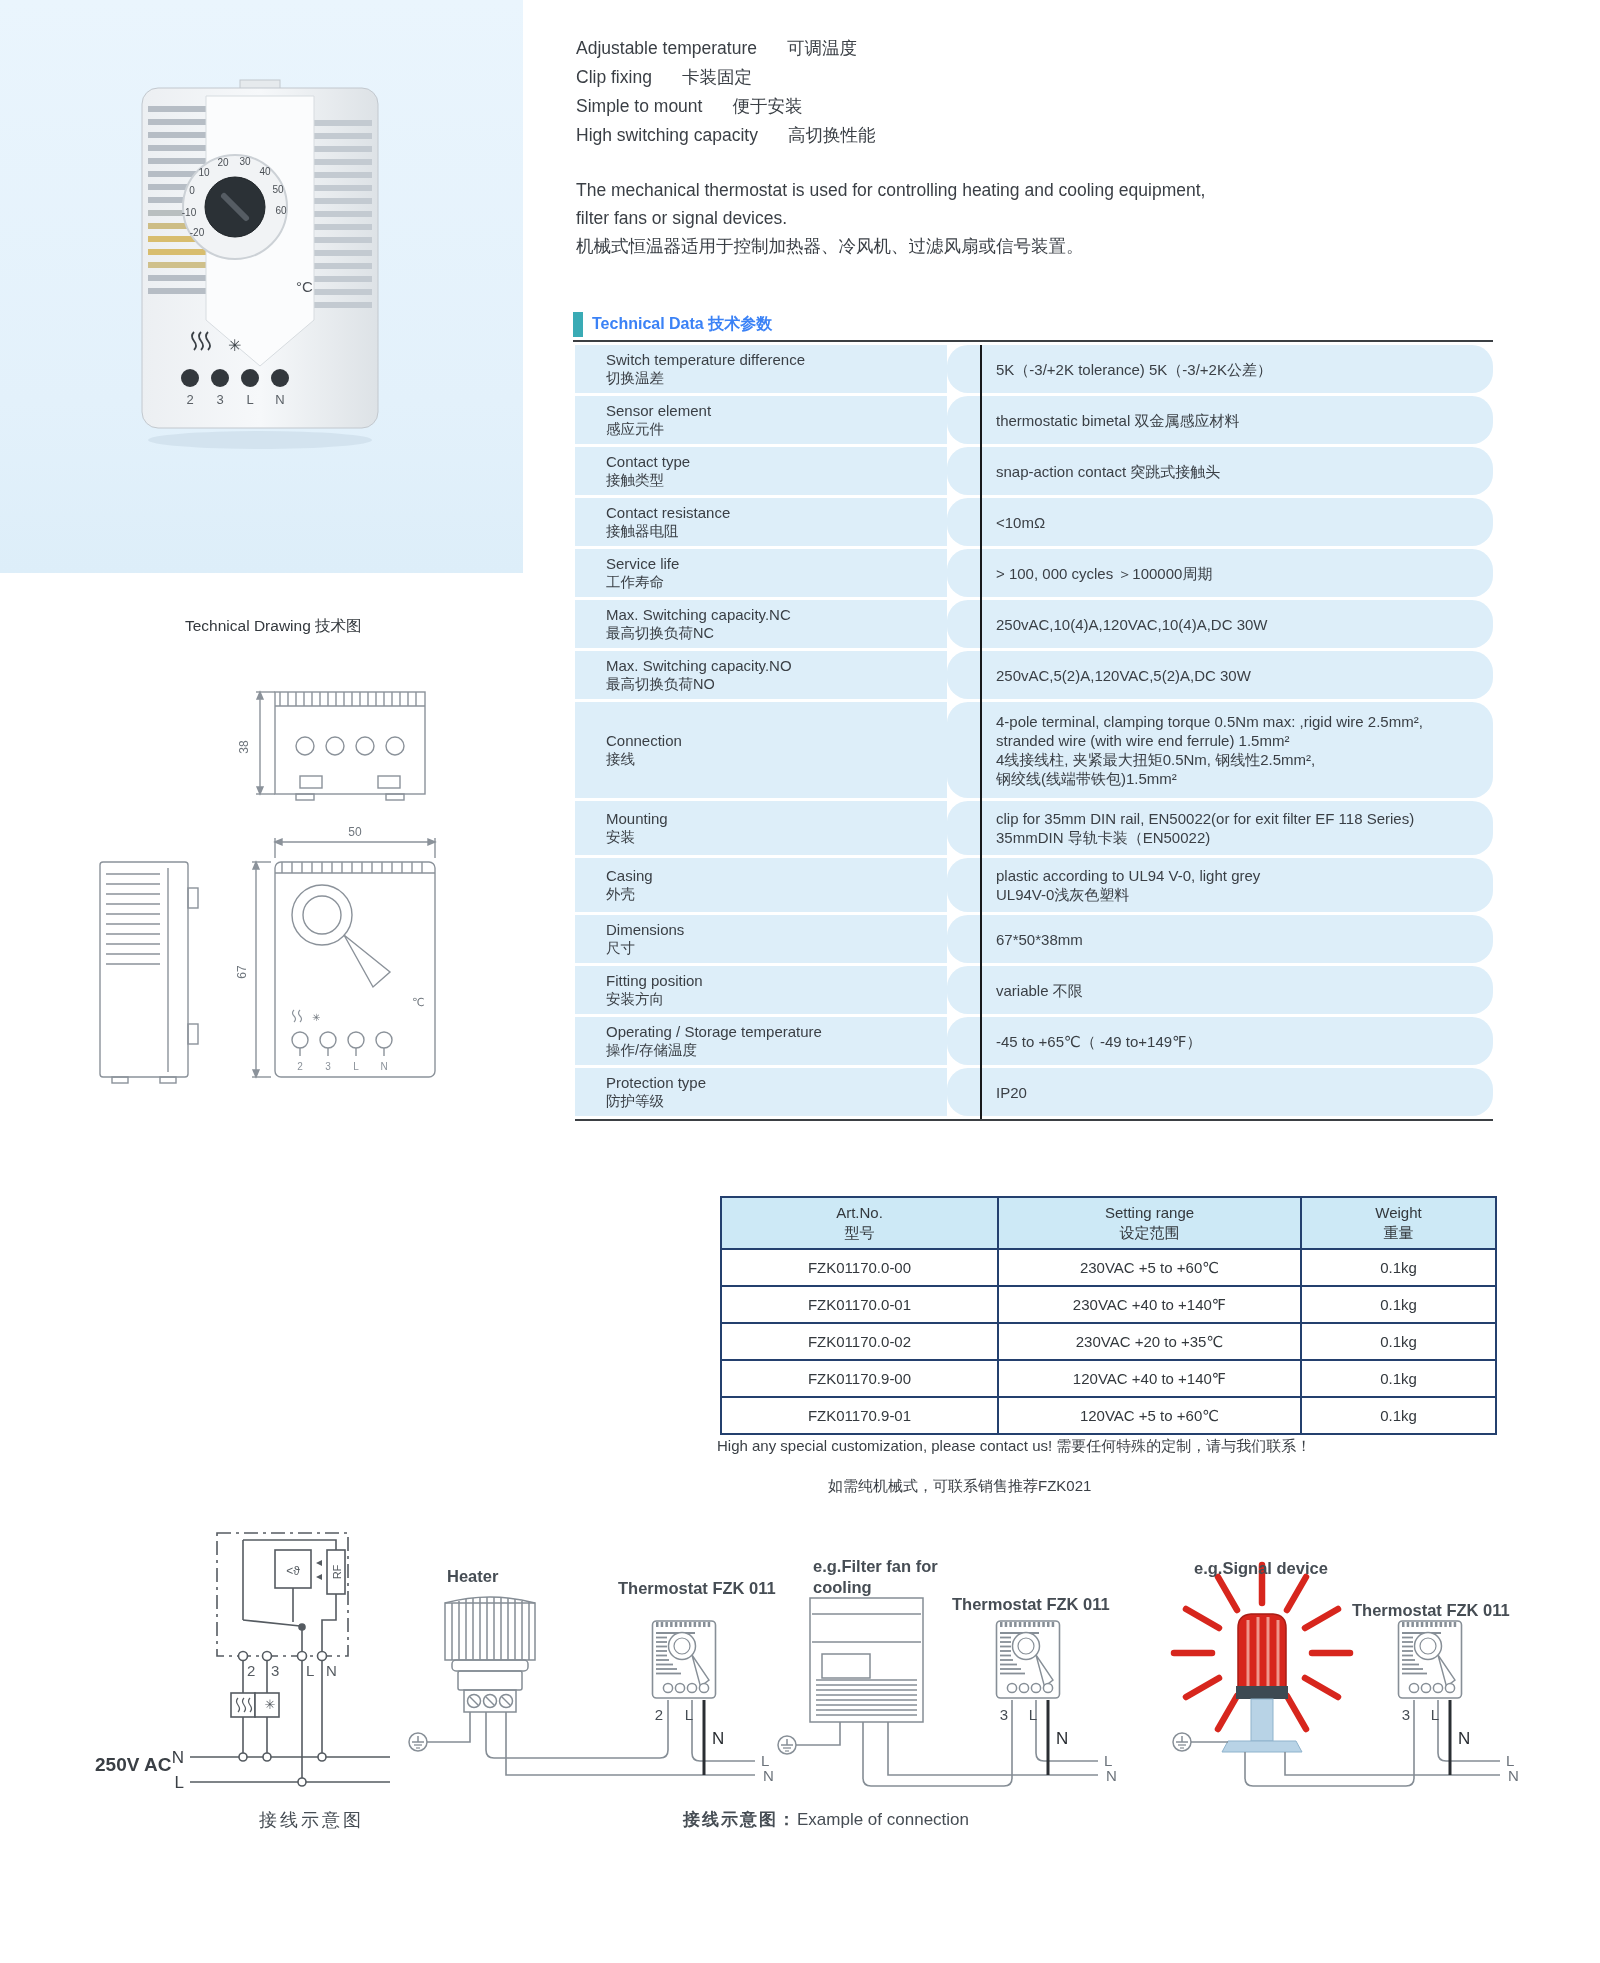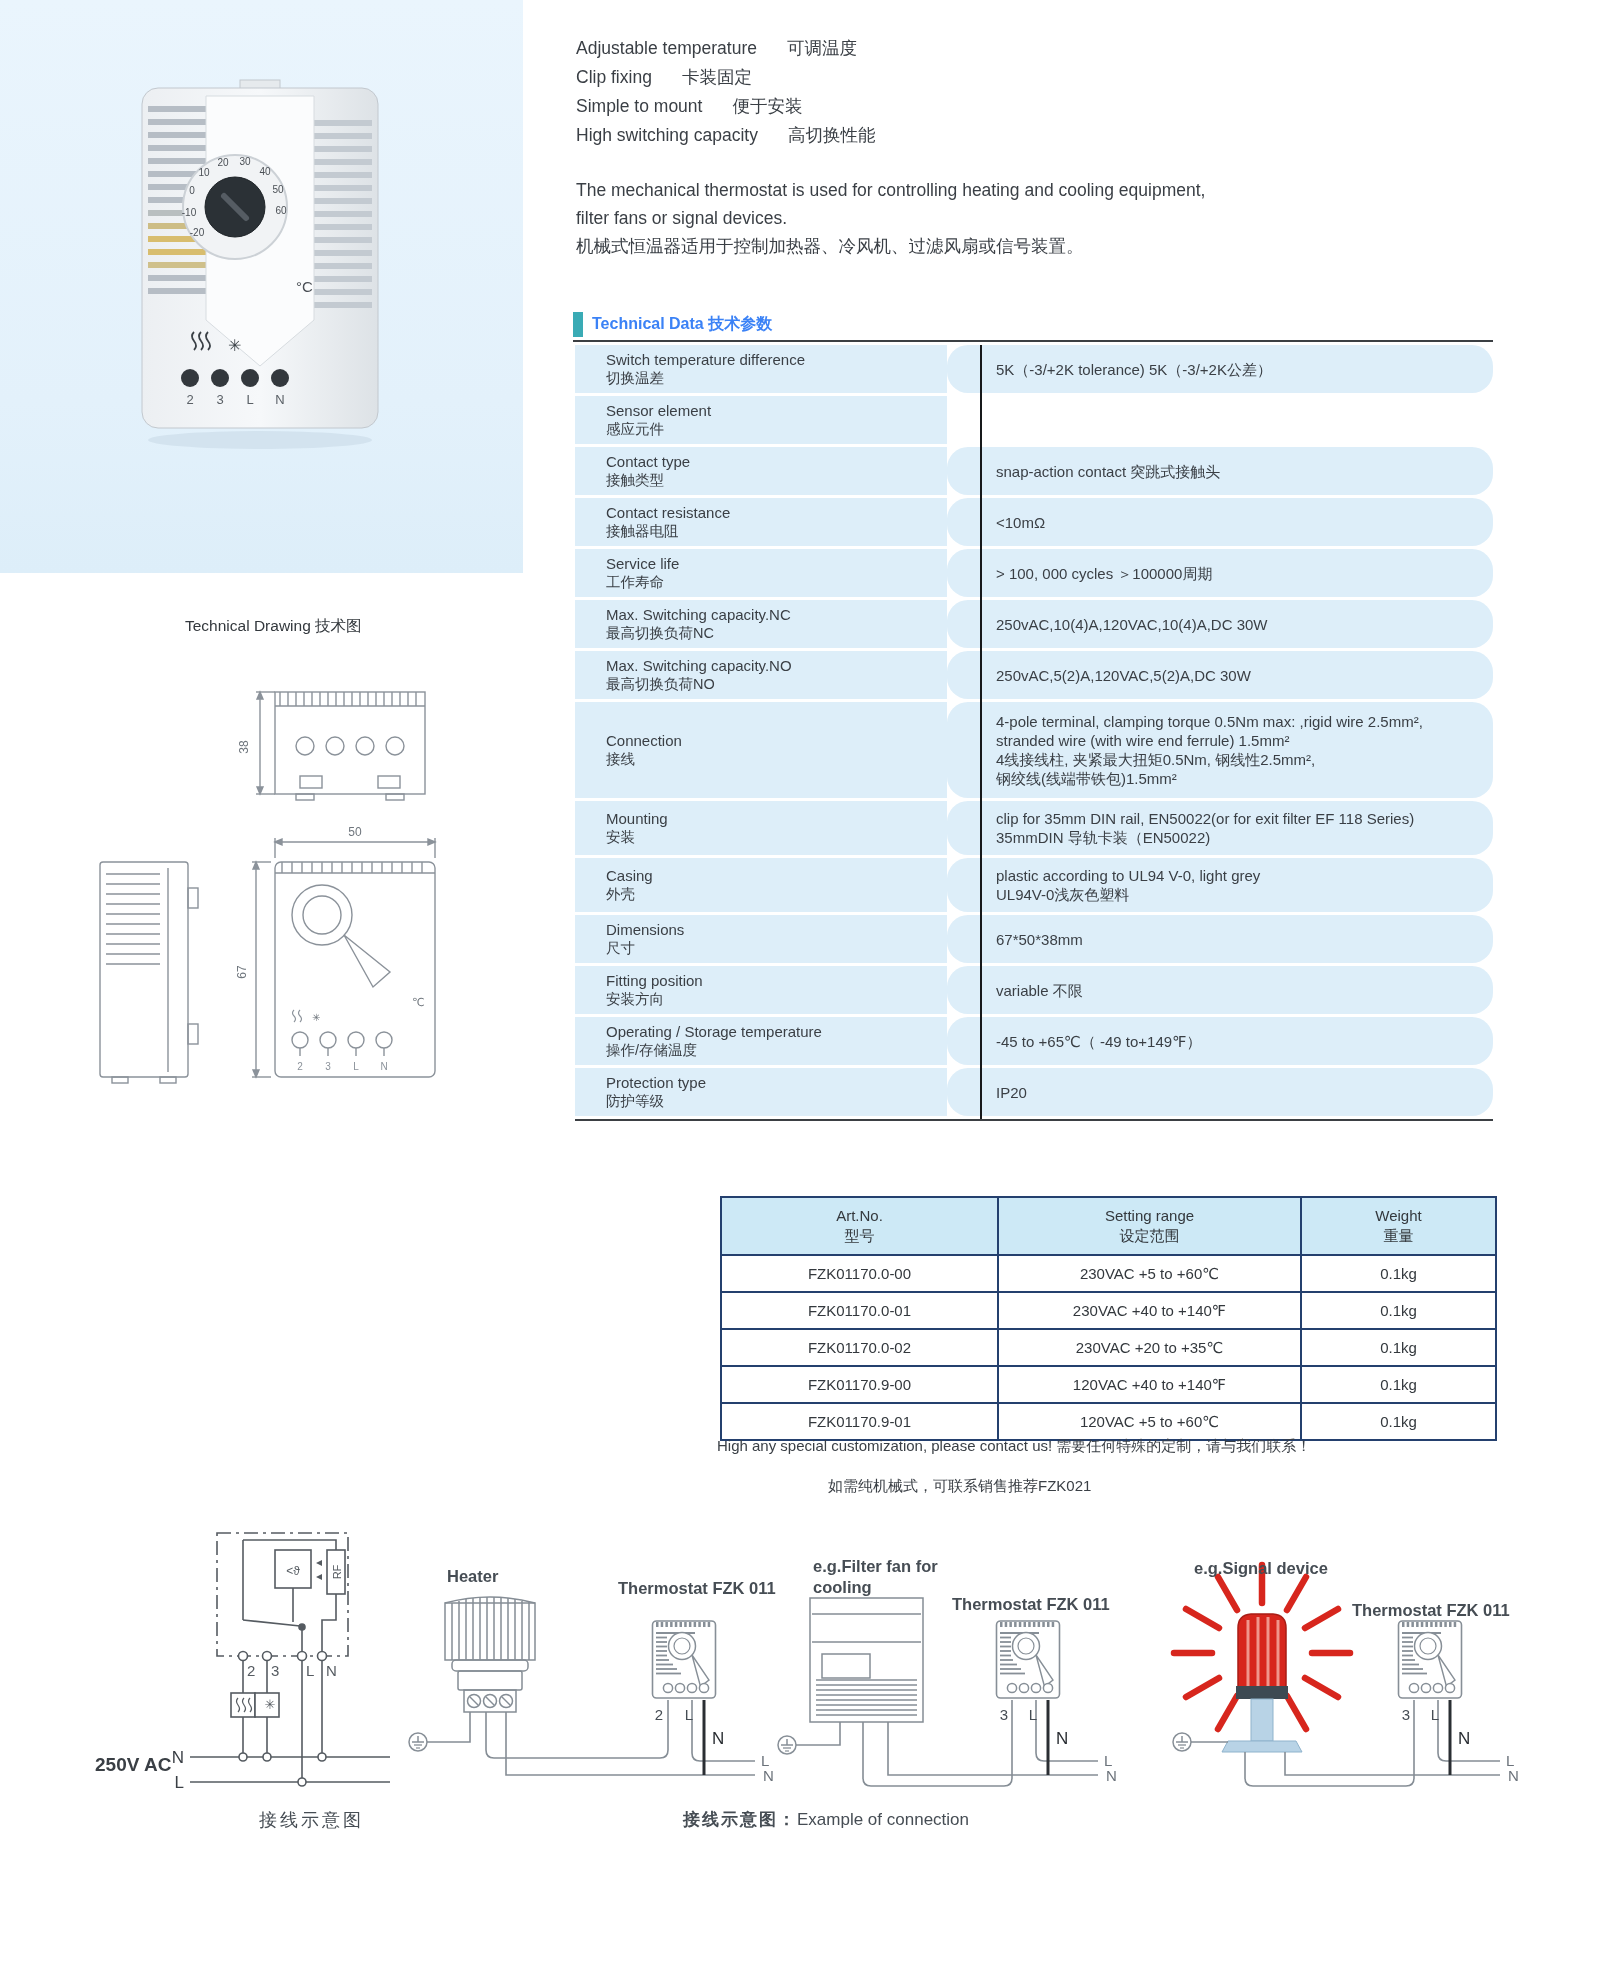--- a/index.html
+++ b/index.html
@@ -39,21 +39,21 @@
             display:flex; flex-direction:column; justify-content:center; white-space:pre-line;border-radius:21px; }
 
   
   .drawing-title { position:absolute; left:185px; top:616px; font-size:15.5px; color:#33383d; }
   .drawing-svg { position:absolute; left:60px; top:672px; }
 
   
   .art-table { position:absolute; left:720px; top:1196px; border-collapse:collapse; table-layout:fixed;
                width:775px; font-size:15px; color:#33383d; text-align:center; }
   .art-table th, .art-table td { border:2px solid #24406e; }
-  .art-table th { background:#cde9f6; font-weight:normal; height:58px; line-height:20px; }
+  .art-table th { background:#cde9f6; font-weight:normal; height:52px; line-height:20px; }
   .art-table td { height:37px; background:#fff; }
 
   
   .note1 { position:absolute; left:717px; top:1437px; font-size:15px; color:#3a3f45; }
   .note2 { position:absolute; left:828px; top:1477px; font-size:15px; color:#3a3f45; }
 
   
   .wiring-svg { position:absolute; left:0; top:1528px; }
   .diagram-label { position:absolute; font-size:16.5px; font-weight:bold; color:#464d54; line-height:21px; }
   .lbl-heater   { left:447px;  top:1566px; }
@@ -190,20 +190,21 @@
           <div>Switch temperature difference</div>
           <div class="zh">切换温差</div>
         </div>
         <div class="tvalue">5K（-3/+2K tolerance)  5K（-3/+2K公差）</div>
       </div>
     <div class="trow">
         <div class="tlabel">
           <div>Sensor element</div>
           <div class="zh">感应元件</div>
         </div>
+        <div class="tvalue">thermostatic bimetal 双金属感应材料</div>
       </div>
     <div class="trow">
         <div class="tlabel">
           <div>Contact type</div>
           <div class="zh">接触类型</div>
         </div>
         <div class="tvalue">snap-action contact  突跳式接触头</div>
       </div>
     <div class="trow">
         <div class="tlabel">

